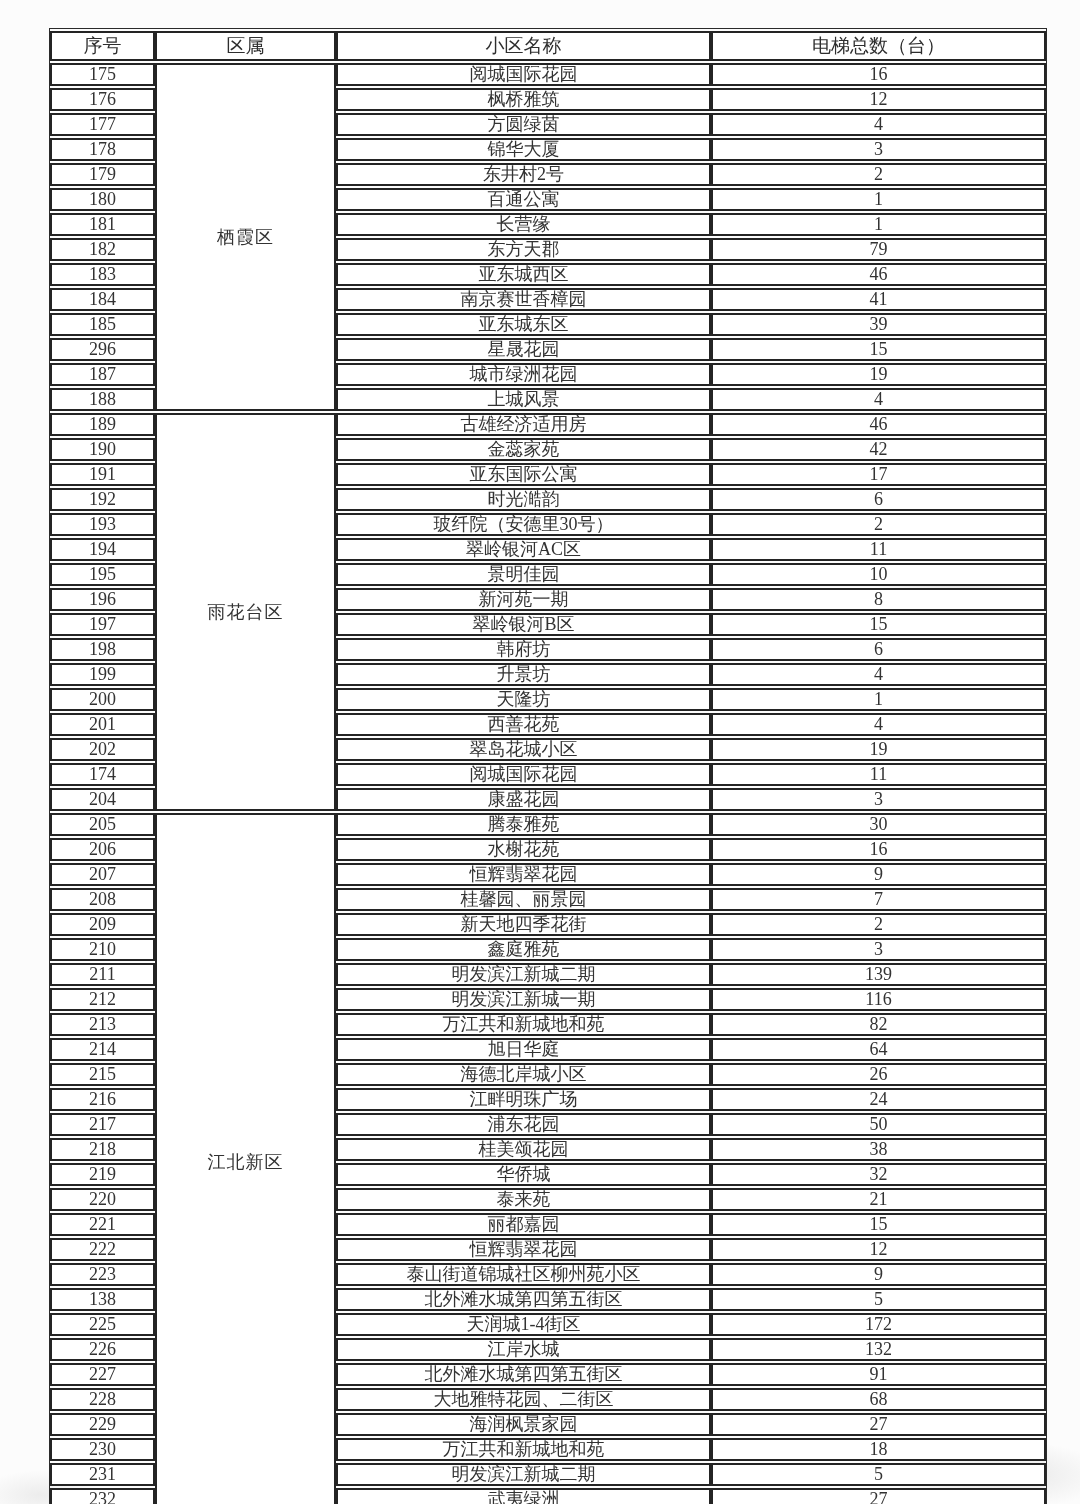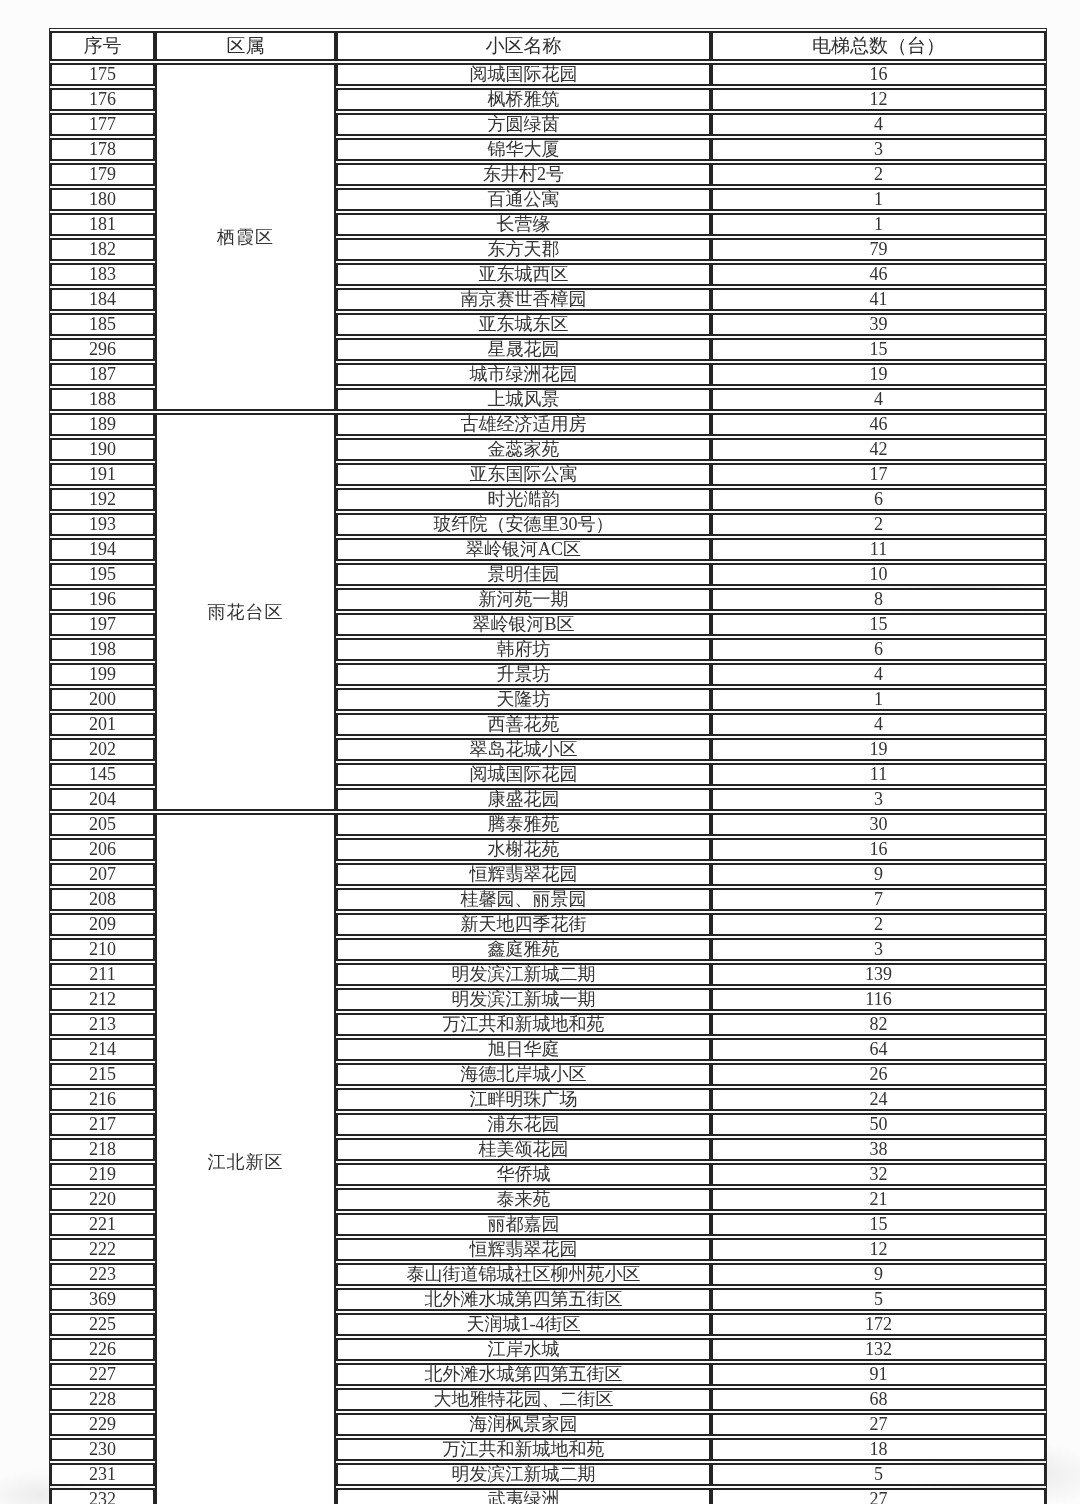--- a/index.html
+++ b/index.html
@@ -228,21 +228,21 @@
         <td>201</td>
         <td>西善花苑</td>
         <td>4</td>
       </tr>
       <tr>
         <td>202</td>
         <td>翠岛花城小区</td>
         <td>19</td>
       </tr>
       <tr>
-        <td>145</td>
+        <td>174</td>
         <td>阅城国际花园</td>
         <td>11</td>
       </tr>
       <tr>
         <td>204</td>
         <td>康盛花园</td>
         <td>3</td>
       </tr>
       <tr>
         <td>205</td>
@@ -334,21 +334,21 @@
         <td>222</td>
         <td>恒辉翡翠花园</td>
         <td>12</td>
       </tr>
       <tr>
         <td>223</td>
         <td>泰山街道锦城社区柳州苑小区</td>
         <td>9</td>
       </tr>
       <tr>
-        <td>369</td>
+        <td>138</td>
         <td>北外滩水城第四第五街区</td>
         <td>5</td>
       </tr>
       <tr>
         <td>225</td>
         <td>天润城1-4街区</td>
         <td>172</td>
       </tr>
       <tr>
         <td>226</td>

